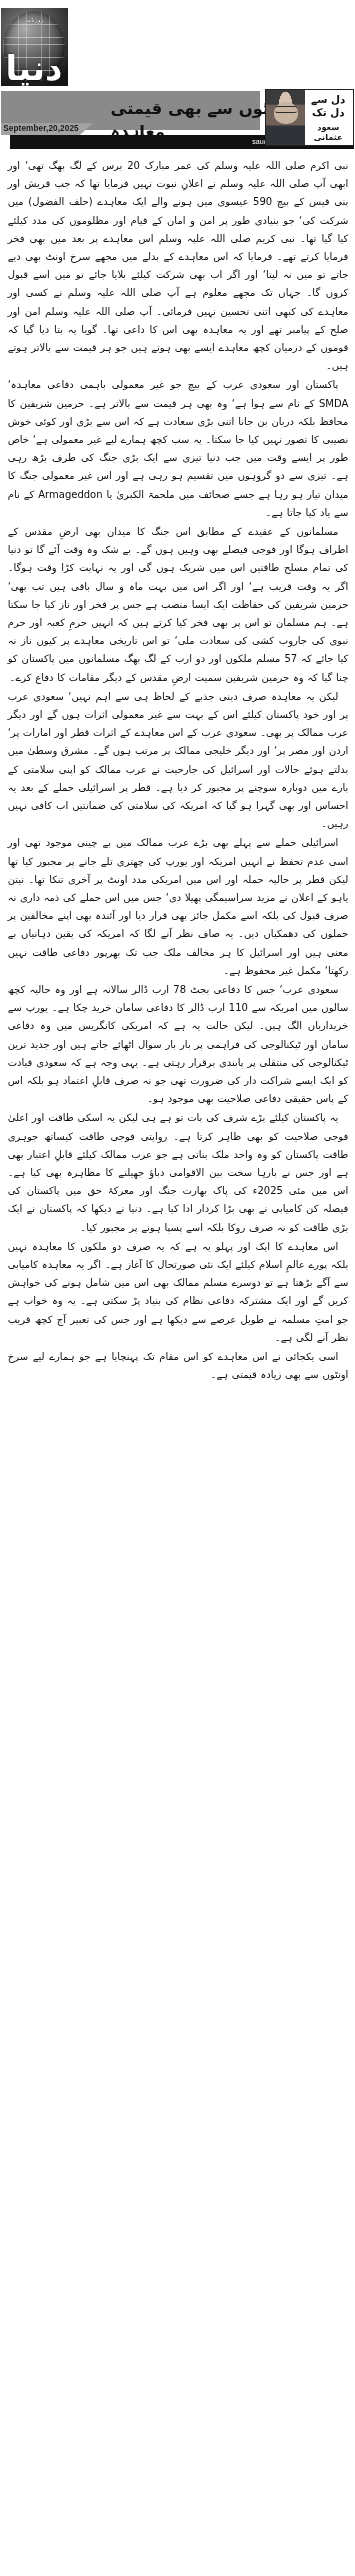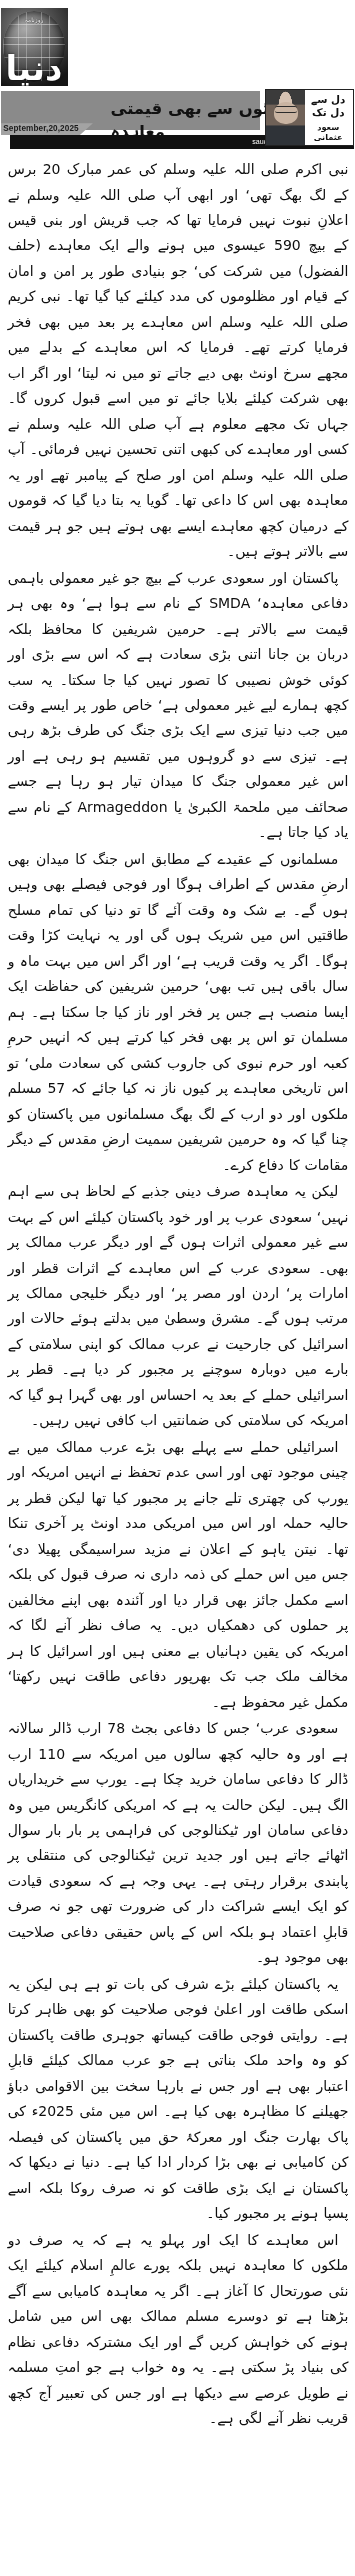--- a/index.html
+++ b/index.html
@@ -215,21 +215,21 @@
   
   .article {
     direction: rtl;
     text-align: justify;
     text-align-last: right;
     padding: 7.7px 7.7px 16.4px 7.7px;
     box-sizing: border-box;
   }
   .article p {
     margin: 0 0 1.1px 0;
-    font-size: 14px;
+    font-size: 10px;
     line-height: 1.82;
     font-weight: 400;
     color: #0d0d0d;
     letter-spacing: 0;
     word-spacing: 0.5px;
   }
   .article p.indent {
     text-indent: 10px;
   }
 </style>
@@ -267,16 +267,17 @@
 
   <div class="article">
     <p>نبی اکرم صلی اللہ علیہ وسلم کی عمر مبارک 20 برس کے لگ بھگ تھی‘ اور ابھی آپ صلی اللہ علیہ وسلم نے اعلانِ نبوت نہیں فرمایا تھا کہ جب قریش اور بنی قیس کے بیچ 590 عیسوی میں ہونے والے ایک معاہدے (حلف الفضول) میں شرکت کی‘ جو بنیادی طور پر امن و امان کے قیام اور مظلوموں کی مدد کیلئے کیا گیا تھا۔ نبی کریم صلی اللہ علیہ وسلم اس معاہدے پر بعد میں بھی فخر فرمایا کرتے تھے۔ فرمایا کہ اس معاہدے کے بدلے میں مجھے سرخ اونٹ بھی دیے جاتے تو میں نہ لیتا‘ اور اگر اب بھی شرکت کیلئے بلایا جائے تو میں اسے قبول کروں گا۔ جہاں تک مجھے معلوم ہے آپ صلی اللہ علیہ وسلم نے کسی اور معاہدے کی کبھی اتنی تحسین نہیں فرمائی۔ آپ صلی اللہ علیہ وسلم امن اور صلح کے پیامبر تھے اور یہ معاہدہ بھی اس کا داعی تھا۔ گویا یہ بتا دیا گیا کہ قوموں کے درمیان کچھ معاہدے ایسے بھی ہوتے ہیں جو ہر قیمت سے بالاتر ہوتے ہیں۔</p>
     <p class="indent">پاکستان اور سعودی عرب کے بیچ جو غیر معمولی باہمی دفاعی معاہدہ‘ SMDA کے نام سے ہوا ہے‘ وہ بھی ہر قیمت سے بالاتر ہے۔ حرمین شریفین کا محافظ بلکہ دربان بن جانا اتنی بڑی سعادت ہے کہ اس سے بڑی اور کوئی خوش نصیبی کا تصور نہیں کیا جا سکتا۔ یہ سب کچھ ہمارے لیے غیر معمولی ہے‘ خاص طور پر ایسے وقت میں جب دنیا تیزی سے ایک بڑی جنگ کی طرف بڑھ رہی ہے۔ تیزی سے دو گروہوں میں تقسیم ہو رہی ہے اور اس غیر معمولی جنگ کا میدان تیار ہو رہا ہے جسے صحائف میں ملحمۃ الکبریٰ یا Armageddon کے نام سے یاد کیا جاتا ہے۔</p>
     <p class="indent">مسلمانوں کے عقیدے کے مطابق اس جنگ کا میدان بھی ارضِ مقدس کے اطراف ہوگا اور فوجی فیصلے بھی وہیں ہوں گے۔ بے شک وہ وقت آئے گا تو دنیا کی تمام مسلح طاقتیں اس میں شریک ہوں گی اور یہ نہایت کڑا وقت ہوگا۔ اگر یہ وقت قریب ہے‘ اور اگر اس میں بہت ماہ و سال باقی ہیں تب بھی‘ حرمین شریفین کی حفاظت ایک ایسا منصب ہے جس پر فخر اور ناز کیا جا سکتا ہے۔ ہم مسلمان تو اس پر بھی فخر کیا کرتے ہیں کہ انہیں حرمِ کعبہ اور حرم نبوی کی جاروب کشی کی سعادت ملی‘ تو اس تاریخی معاہدے پر کیوں ناز نہ کیا جائے کہ 57 مسلم ملکوں اور دو ارب کے لگ بھگ مسلمانوں میں پاکستان کو چنا گیا کہ وہ حرمین شریفین سمیت ارضِ مقدس کے دیگر مقامات کا دفاع کرے۔</p>
     <p class="indent">لیکن یہ معاہدہ صرف دینی جذبے کے لحاظ ہی سے اہم نہیں‘ سعودی عرب پر اور خود پاکستان کیلئے اس کے بہت سے غیر معمولی اثرات ہوں گے اور دیگر عرب ممالک پر بھی۔ سعودی عرب کے اس معاہدے کے اثرات قطر اور امارات پر‘ اردن اور مصر پر‘ اور دیگر خلیجی ممالک پر مرتب ہوں گے۔ مشرق وسطیٰ میں بدلتے ہوئے حالات اور اسرائیل کی جارحیت نے عرب ممالک کو اپنی سلامتی کے بارے میں دوبارہ سوچنے پر مجبور کر دیا ہے۔ قطر پر اسرائیلی حملے کے بعد یہ احساس اور بھی گہرا ہو گیا کہ امریکہ کی سلامتی کی ضمانتیں اب کافی نہیں رہیں۔</p>
     <p class="indent">اسرائیلی حملے سے پہلے بھی بڑے عرب ممالک میں بے چینی موجود تھی اور اسی عدم تحفظ نے انہیں امریکہ اور یورپ کی چھتری تلے جانے پر مجبور کیا تھا لیکن قطر پر حالیہ حملہ اور اس میں امریکی مدد اونٹ پر آخری تنکا تھا۔ نیتن یاہو کے اعلان نے مزید سراسیمگی پھیلا دی‘ جس میں اس حملے کی ذمہ داری نہ صرف قبول کی بلکہ اسے مکمل جائز بھی قرار دیا اور آئندہ بھی اپنے مخالفین پر حملوں کی دھمکیاں دیں۔ یہ صاف نظر آنے لگا کہ امریکہ کی یقین دہانیاں بے معنی ہیں اور اسرائیل کا ہر مخالف ملک جب تک بھرپور دفاعی طاقت نہیں رکھتا‘ مکمل غیر محفوظ ہے۔</p>
     <p class="indent">سعودی عرب‘ جس کا دفاعی بجٹ 78 ارب ڈالر سالانہ ہے اور وہ حالیہ کچھ سالوں میں امریکہ سے 110 ارب ڈالر کا دفاعی سامان خرید چکا ہے۔ یورپ سے خریداریاں الگ ہیں۔ لیکن حالت یہ ہے کہ امریکی کانگریس میں وہ دفاعی سامان اور ٹیکنالوجی کی فراہمی پر بار بار سوال اٹھائے جاتے ہیں اور جدید ترین ٹیکنالوجی کی منتقلی پر پابندی برقرار رہتی ہے۔ یہی وجہ ہے کہ سعودی قیادت کو ایک ایسے شراکت دار کی ضرورت تھی جو نہ صرف قابلِ اعتماد ہو بلکہ اس کے پاس حقیقی دفاعی صلاحیت بھی موجود ہو۔</p>
     <p class="indent">یہ پاکستان کیلئے بڑے شرف کی بات تو ہے ہی لیکن یہ اسکی طاقت اور اعلیٰ فوجی صلاحیت کو بھی ظاہر کرتا ہے۔ روایتی فوجی طاقت کیساتھ جوہری طاقت پاکستان کو وہ واحد ملک بناتی ہے جو عرب ممالک کیلئے قابلِ اعتبار بھی ہے اور جس نے بارہا سخت بین الاقوامی دباؤ جھیلنے کا مظاہرہ بھی کیا ہے۔ اس میں مئی 2025ء کی پاک بھارت جنگ اور معرکۂ حق میں پاکستان کی فیصلہ کن کامیابی نے بھی بڑا کردار ادا کیا ہے۔ دنیا نے دیکھا کہ پاکستان نے ایک بڑی طاقت کو نہ صرف روکا بلکہ اسے پسپا ہونے پر مجبور کیا۔</p>
     <p class="indent">اس معاہدے کا ایک اور پہلو یہ ہے کہ یہ صرف دو ملکوں کا معاہدہ نہیں بلکہ پورے عالمِ اسلام کیلئے ایک نئی صورتحال کا آغاز ہے۔ اگر یہ معاہدہ کامیابی سے آگے بڑھتا ہے تو دوسرے مسلم ممالک بھی اس میں شامل ہونے کی خواہش کریں گے اور ایک مشترکہ دفاعی نظام کی بنیاد پڑ سکتی ہے۔ یہ وہ خواب ہے جو امتِ مسلمہ نے طویل عرصے سے دیکھا ہے اور جس کی تعبیر آج کچھ قریب نظر آنے لگی ہے۔</p>
+    <p class="indent">اسی یکجائی نے اس معاہدے کو اس مقام تک پہنچایا ہے جو ہمارے لیے سرخ اونٹوں سے بھی زیادہ قیمتی ہے۔</p>
   </div>
 
 </div>
 
 
 </body></html>

